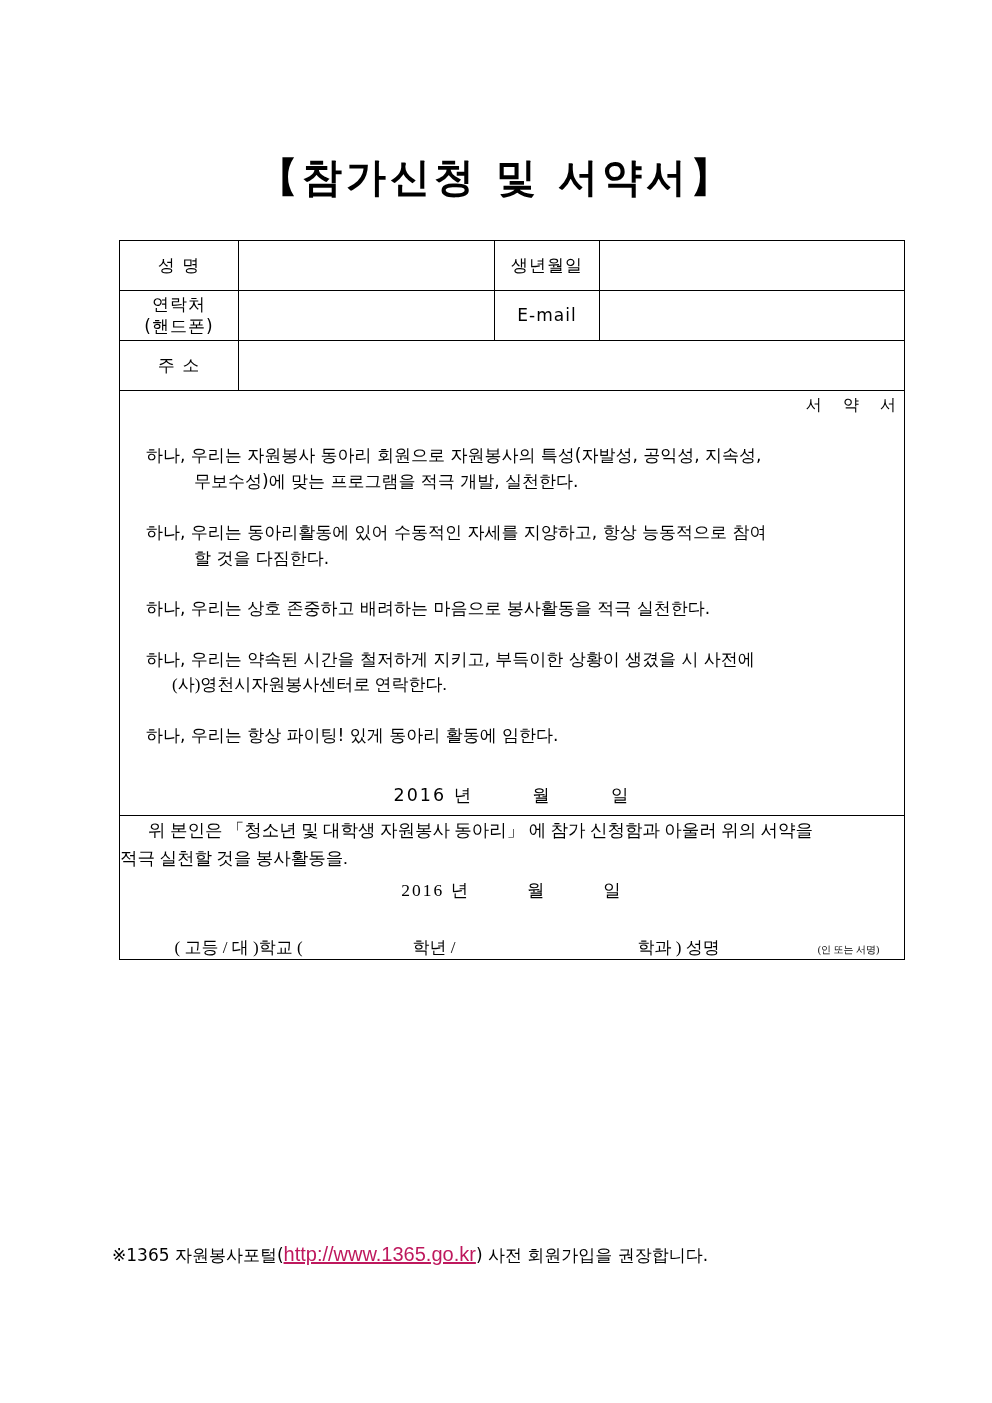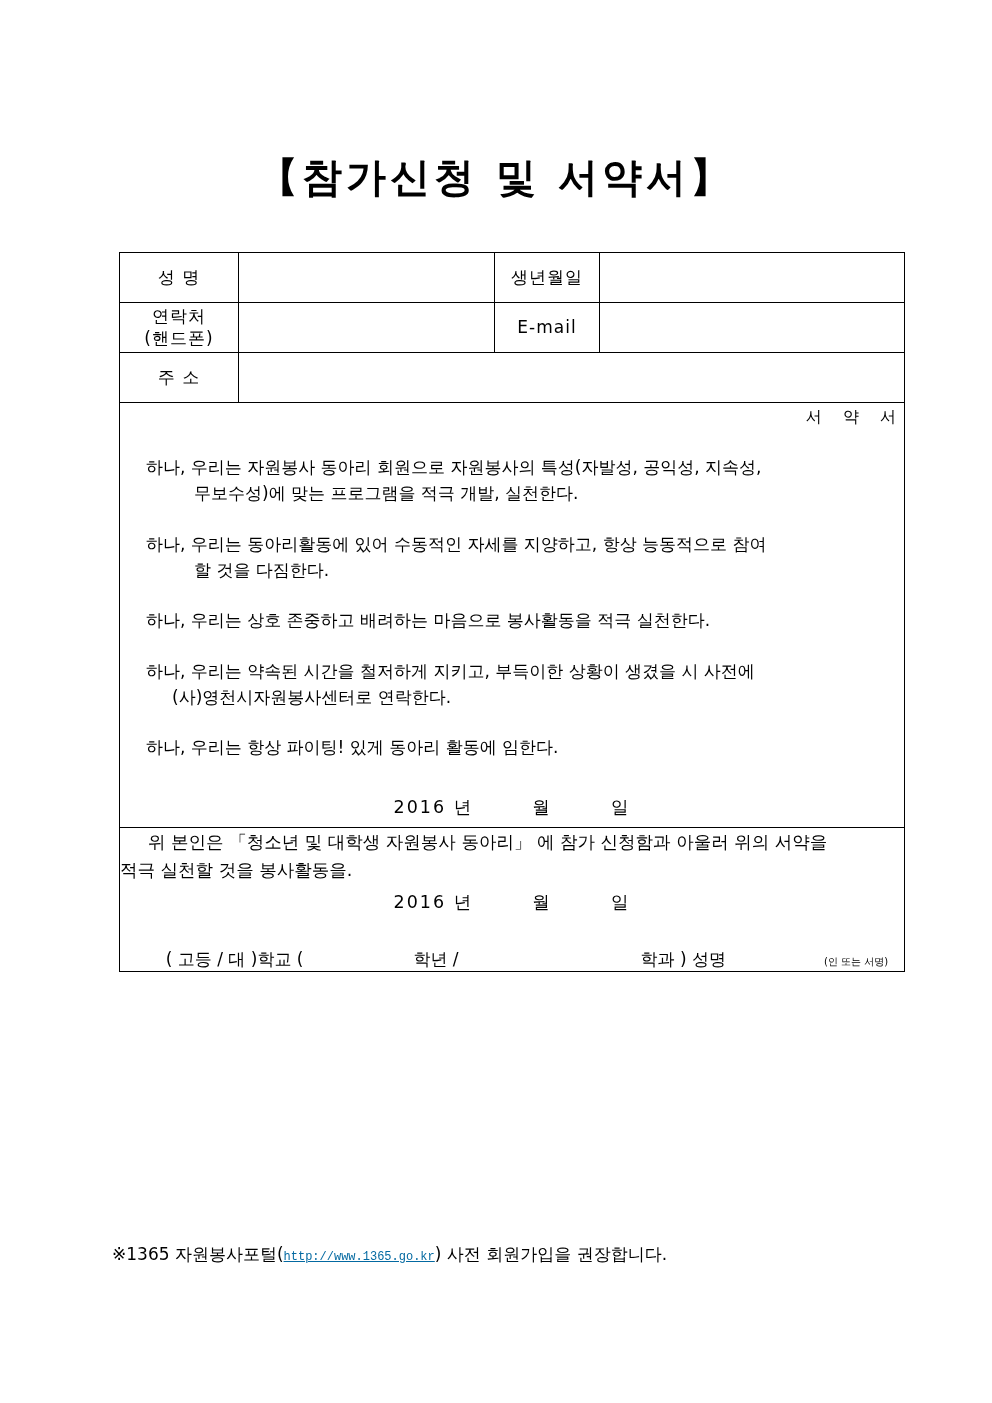--- a/index.html
+++ b/index.html
@@ -38,21 +38,20 @@
   .form-wrap {
     position: absolute;
     left: 119px;
     top: 240px;
     width: 785px;
   }
   table.form {
     border-collapse: collapse;
     width: 785px;
     table-layout: fixed;
-    margin-top: 12px;
   }
   table.form td {
     border: 1px solid #000;
     padding: 0;
     vertical-align: middle;
   }
   .lbl {
     text-align: center;
     font-size: 17px;
     letter-spacing: 1px;
@@ -93,20 +92,21 @@
     margin: 34px 0 8px 0;
   }
   .pledge-date span.sp {
     display: inline-block;
     width: 44px;
   }
 
   
   .confirm-cell {
     padding: 26px 26px 30px 26px;
+    font-family: Liberation Serif, serif;
   }
   .confirm-p {
     font-size: 17.5px;
     line-height: 1.6;
     margin: 0;
     text-indent: 28px;
   }
   .confirm-date {
     text-align: center;
     font-size: 17.5px;
@@ -133,24 +133,24 @@
 
   
   .footnote {
     position: absolute;
     left: 112px;
     top: 1243px;
     font-size: 17px;
     letter-spacing: 0px;
   }
   .footnote a {
-    color: #0369a1;
+    color: #be185d;
     text-decoration: underline;
-    font-family: Liberation Mono, monospace;
-    font-size: 12px;
+    font-family: Liberation Sans, sans-serif;
+    font-size: 20px;
   }
 </style>
 </head>
 <body>
 
 <div class="page">
 
   <div class="doc-title">【참가신청 및 서약서】</div>
 
   <div class="form-wrap">
@@ -192,21 +192,21 @@
             </p>
             <p class="pledge-item">
               <span>하나, 우리는 동아리활동에 있어 수동적인 자세를 지양하고, 항상 능동적으로 참여</span>
               <span class="ind">할 것을 다짐한다.</span>
             </p>
             <p class="pledge-item">
               <span>하나, 우리는 상호 존중하고 배려하는 마음으로 봉사활동을 적극 실천한다.</span>
             </p>
             <p class="pledge-item">
               <span>하나, 우리는 약속된 시간을 철저하게 지키고, 부득이한 상황이 생겼을 시 사전에</span>
-              <span class="ind" style="padding-left:26px;">(사)영천시자원봉사센터로 연락한다.</span>
+              <span class="ind" style="padding-left:26px;font-family:Liberation Serif, serif;">(사)영천시자원봉사센터로 연락한다.</span>
             </p>
             <p class="pledge-item">
               <span>하나, 우리는 항상 파이팅! 있게 동아리 활동에 임한다.</span>
             </p>
 
             <div class="pledge-date">
               <span>2016</span>
               <span>년</span>
               <span class="sp"></span>
               <span>월</span>

